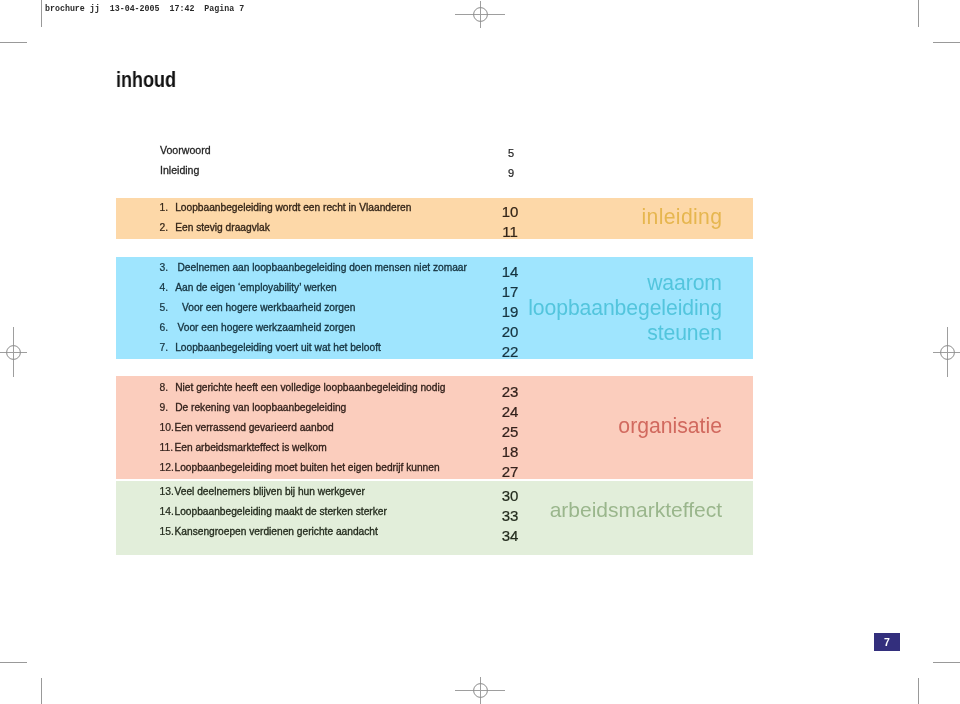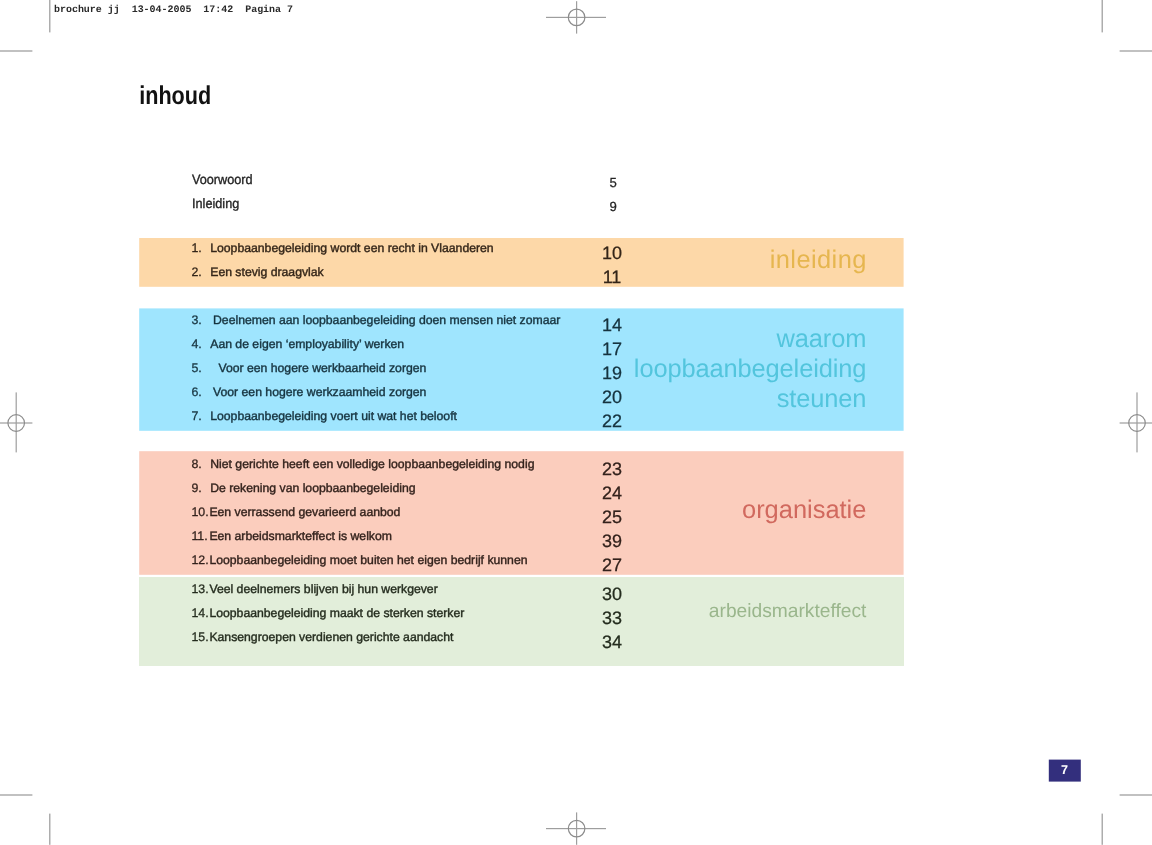--- a/index.html
+++ b/index.html
@@ -166,21 +166,21 @@
             <span class="pg">24</span>
           </div>
           <div class="item" style="top:46px">
             <span class="num">10.</span>
             <span class="txt" style="left:58.5px">Een verrassend gevarieerd aanbod</span>
             <span class="pg">25</span>
           </div>
           <div class="item" style="top:66px">
             <span class="num">11.</span>
             <span class="txt" style="left:58.5px">Een arbeidsmarkteffect is welkom</span>
-            <span class="pg">39</span>
+            <span class="pg">18</span>
           </div>
           <div class="item" style="top:86px">
             <span class="num">12.</span>
             <span class="txt" style="left:58.5px">Loopbaanbegeleiding moet buiten het eigen bedrijf kunnen</span>
             <span class="pg">27</span>
           </div>
           <div class="accent" style="top:36.5px; font-size:21.2px; letter-spacing:0px; margin-right:0px; line-height:25px; color:#d1695e">
             <div>organisatie</div>
           </div>
         </div>
@@ -193,21 +193,21 @@
           <div class="item" style="top:24.5px">
             <span class="num">14.</span>
             <span class="txt" style="left:58.5px">Loopbaanbegeleiding maakt de sterken sterker</span>
             <span class="pg">33</span>
           </div>
           <div class="item" style="top:44.5px">
             <span class="num">15.</span>
             <span class="txt" style="left:58.5px">Kansengroepen verdienen gerichte aandacht</span>
             <span class="pg">34</span>
           </div>
-          <div class="accent" style="top:16px; font-size:16px; letter-spacing:0px; margin-right:0px; line-height:25px; color:#9ab68c">
+          <div class="accent" style="top:16px; font-size:21px; letter-spacing:0px; margin-right:0px; line-height:25px; color:#9ab68c">
             <div>arbeidsmarkteffect</div>
           </div>
         </div>
       </div>
   </div>
 
   <div class="page-badge">7</div>
 
 </div>
 

